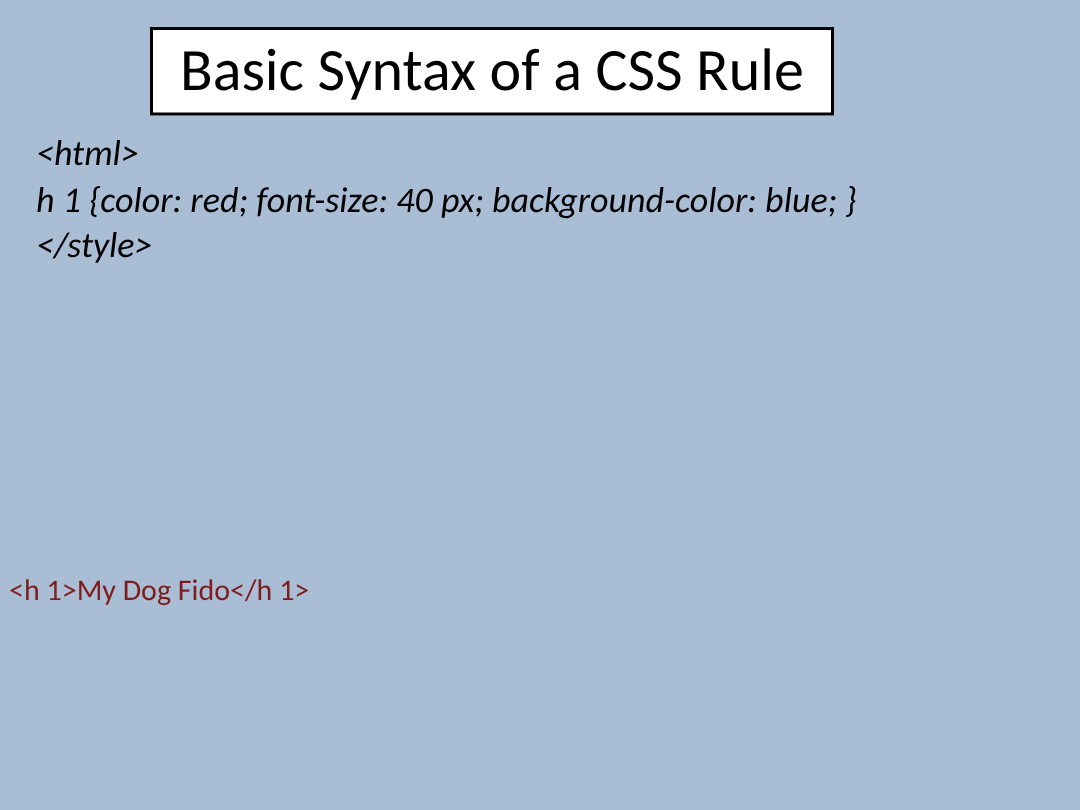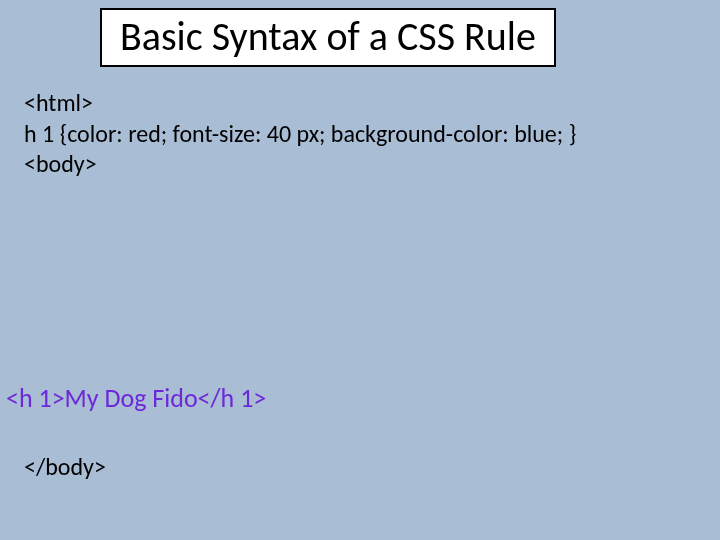--- a/index.html
+++ b/index.html
@@ -10,65 +10,65 @@
     body {
       width: 720px;
       height: 540px;
       background-color: #a9bdd5;
       font-family: Calibri, Arial, sans-serif;
       position: relative;
       overflow: hidden;
     }
     .title-box {
       position: absolute;
-      top: 8px;
+      top: 18px;
       left: 100px;
       background-color: #ffffff;
       border: 2px solid #000000;
       padding: 2px 18px 4px 18px;
     }
     .title-text {
       font-size: 40px;
       color: #000000;
       font-weight: 400;
     }
     .code-block {
       position: absolute;
       top: 88px;
       left: 24px;
       font-size: 24px;
       color: #000000;
       line-height: 1.28;
+      font-style: italic;
     }
     .heading-line {
       position: absolute;
       top: 382px;
       left: 6px;
-      font-size: 26px;
-      color: #6d28d9;
+      font-size: 20px;
+      color: #7f1d1d;
     }
     .closing-block {
       position: absolute;
       top: 452px;
       left: 24px;
       font-size: 24px;
       color: #000000;
       line-height: 1.28;
     }
   </style>
 </head>
 <body>
 
 <div class="title-box">
   <div class="title-text">Basic Syntax of a CSS Rule</div>
 </div>
 
 <div class="code-block">
   <div>&lt;html&gt;</div>
   <div> h 1 {color: red; font-size: 40 px; background-color: blue; }</div>
-  <div>&lt;body&gt;</div>
+  <div> &lt;/style&gt;</div>
 </div>
 
 <div class="heading-line">&lt;h 1&gt;My Dog Fido&lt;/h 1&gt;</div>
 
 <div class="closing-block">
-  <div>&lt;/body&gt;</div>
 </div>
 
 </body></html>

